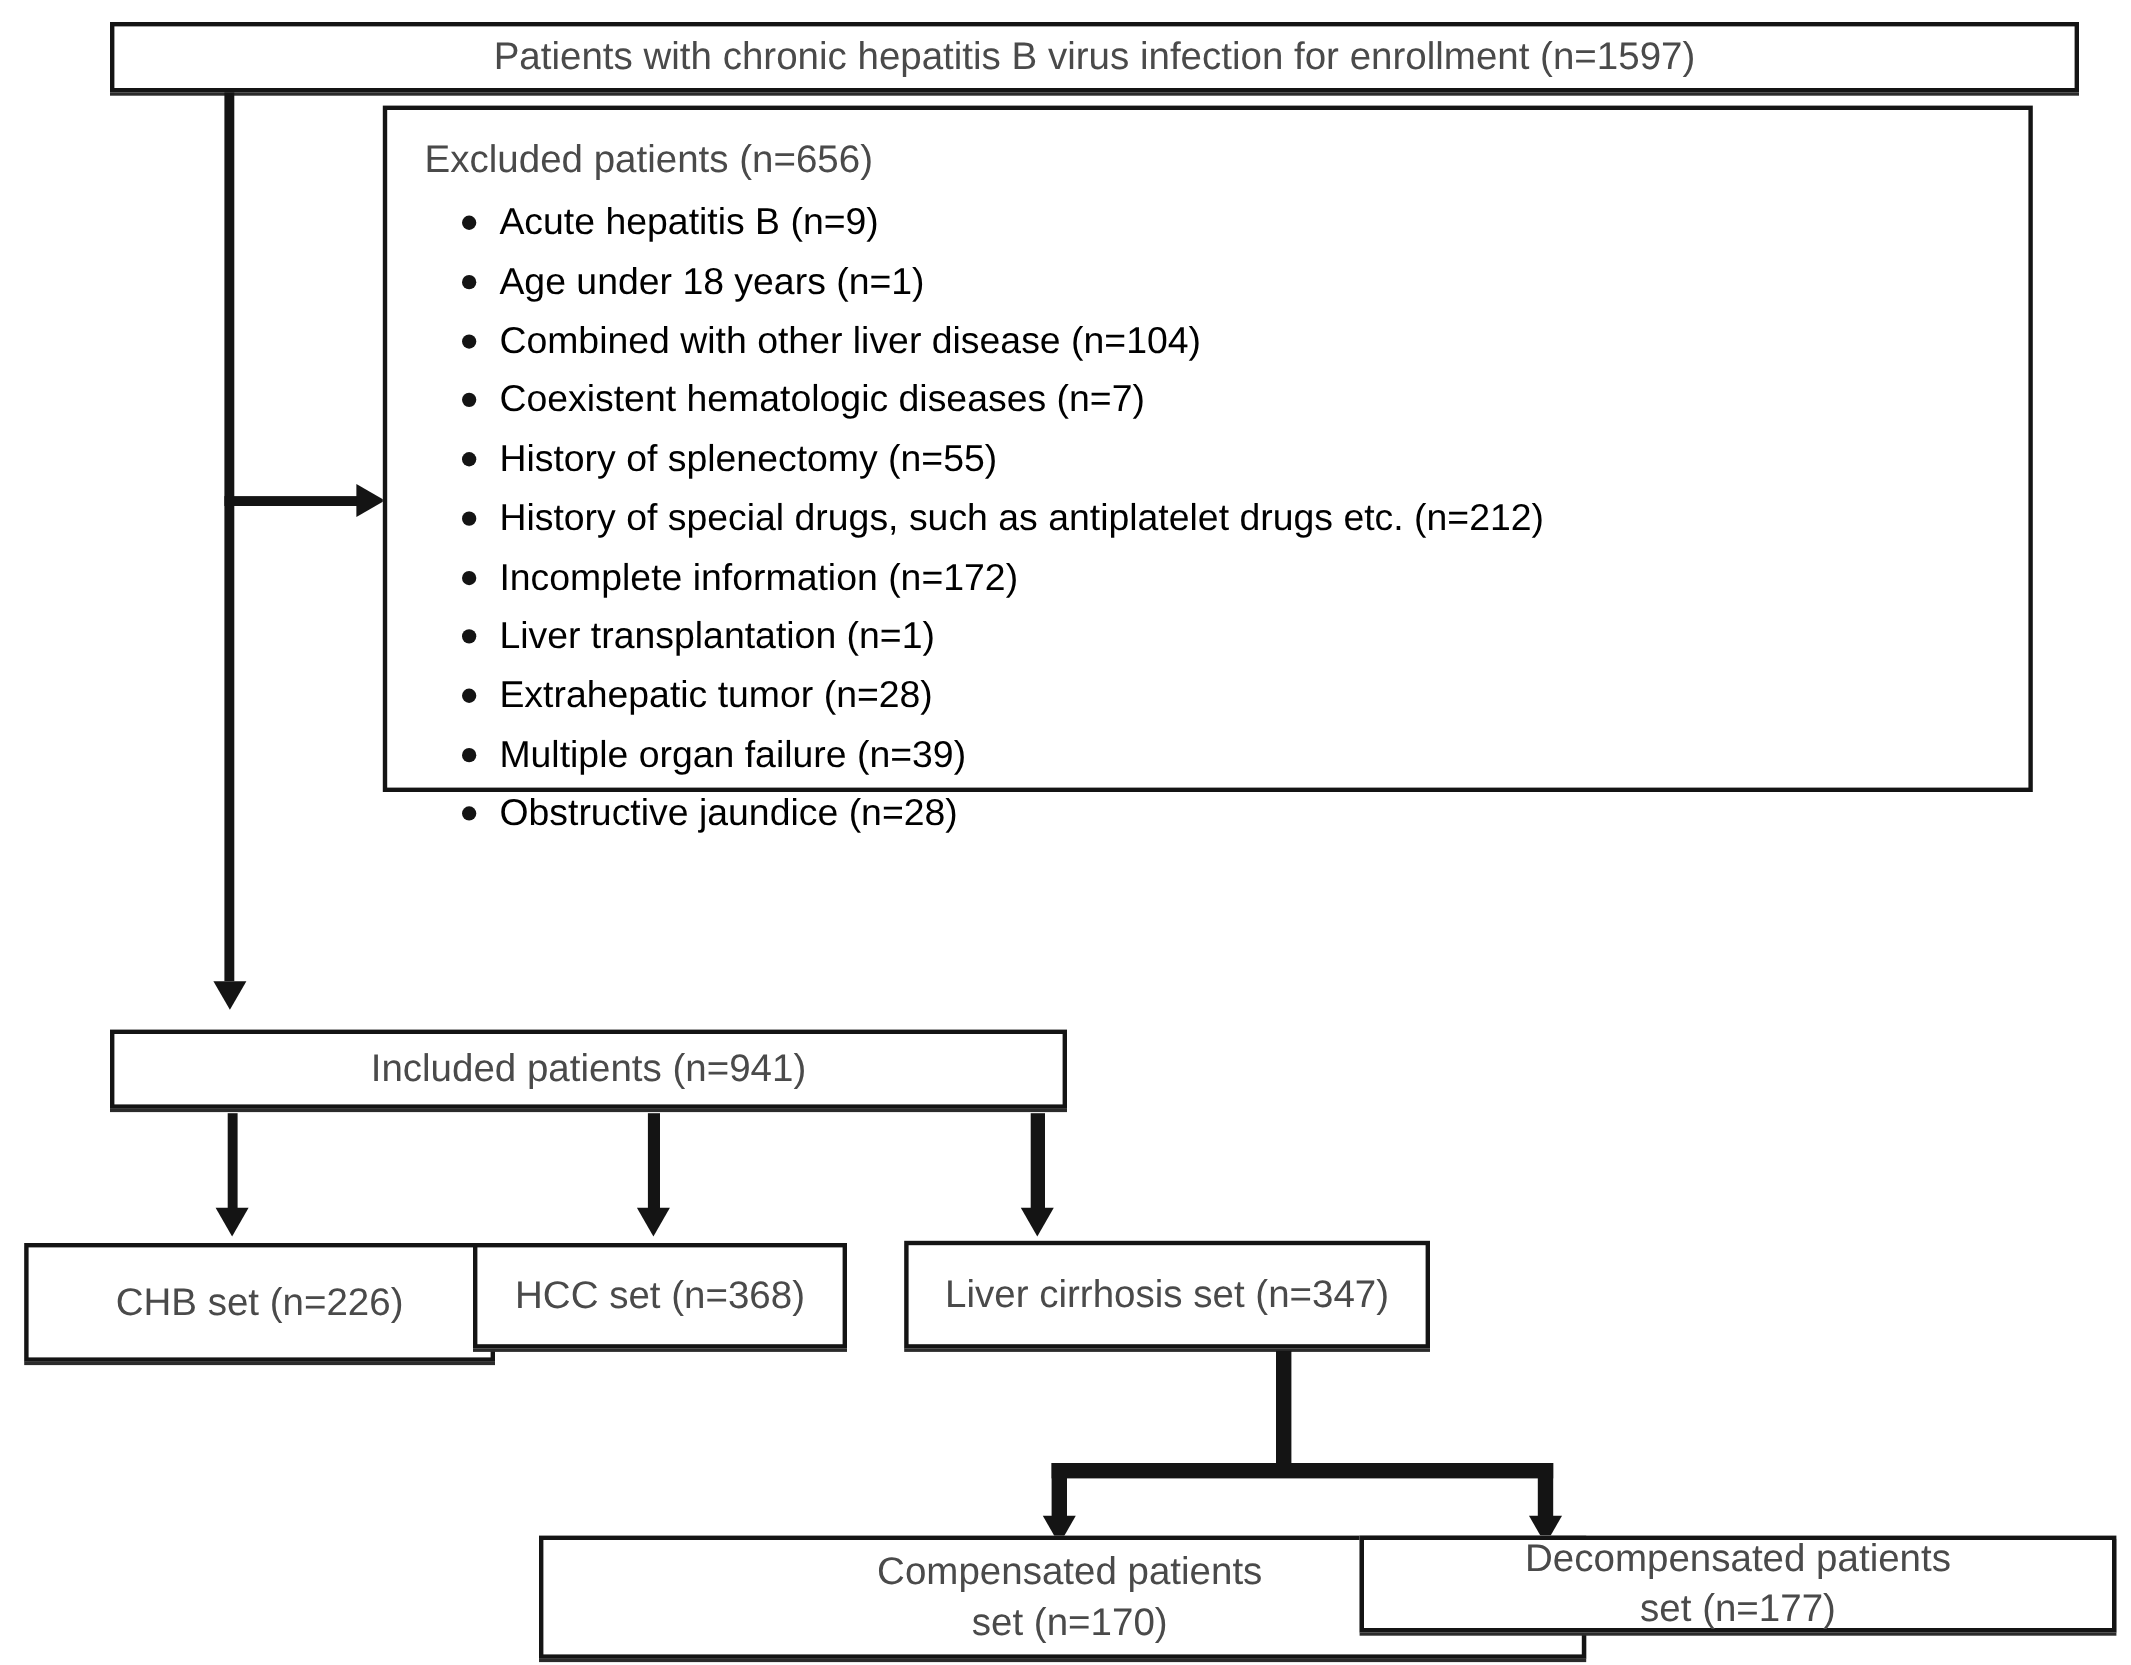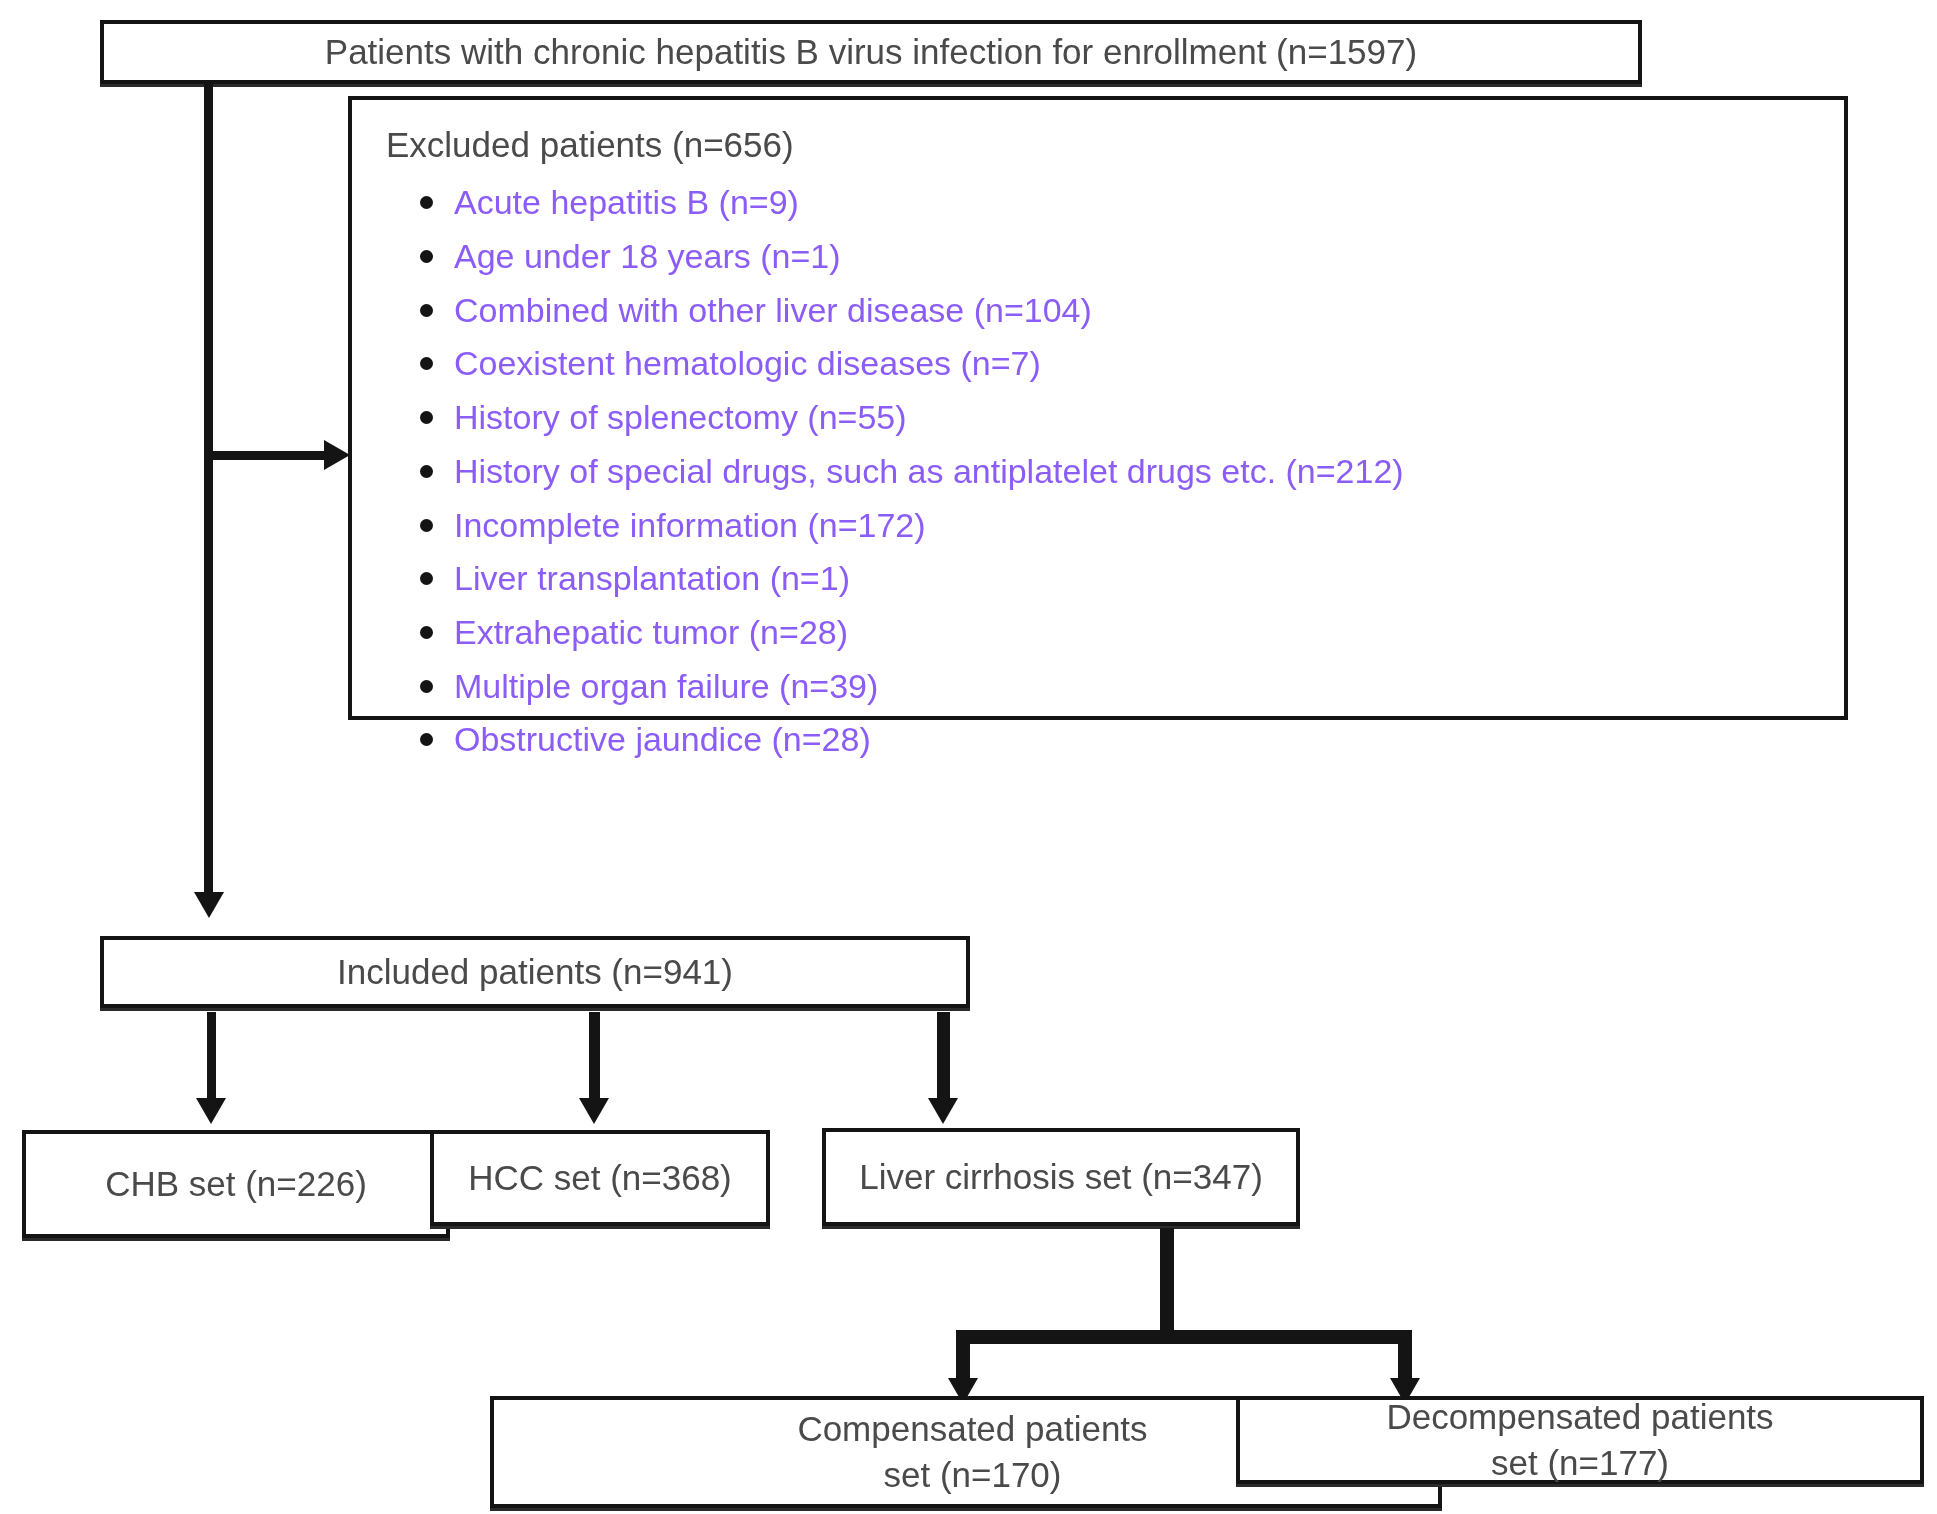--- a/index.html
+++ b/index.html
@@ -30,21 +30,21 @@
     color: #4a4a4a;
     line-height: 1.32;
   }
   .box-shadow-edge {
     box-shadow: 0 3px 0 0 #2b2b2b;
   }
   
   #enrollment-box {
     left: 100px;
     top: 20px;
-    width: 1542px;
+    width: 1790px;
     height: 64px;
     font-size: 35px;
   }
   
   #excluded-box {
     left: 348px;
     top: 96px;
     width: 1500px;
     height: 624px;
     display: block;
@@ -57,21 +57,21 @@
     margin: 0 0 16px 4px;
   }
   #excluded-list {
     list-style: none;
     margin: 0;
     padding: 0 0 0 36px;
   }
   #excluded-list li {
     position: relative;
     font-size: 34px;
-    color: #8b5cf6;
+    color: #000000;
     margin: 0 0 17px 0;
     padding-left: 36px;
     line-height: 1.08;
   }
   #excluded-list li .bullet {
     position: absolute;
     left: 2px;
     top: 12px;
     width: 13px;
     height: 13px;

